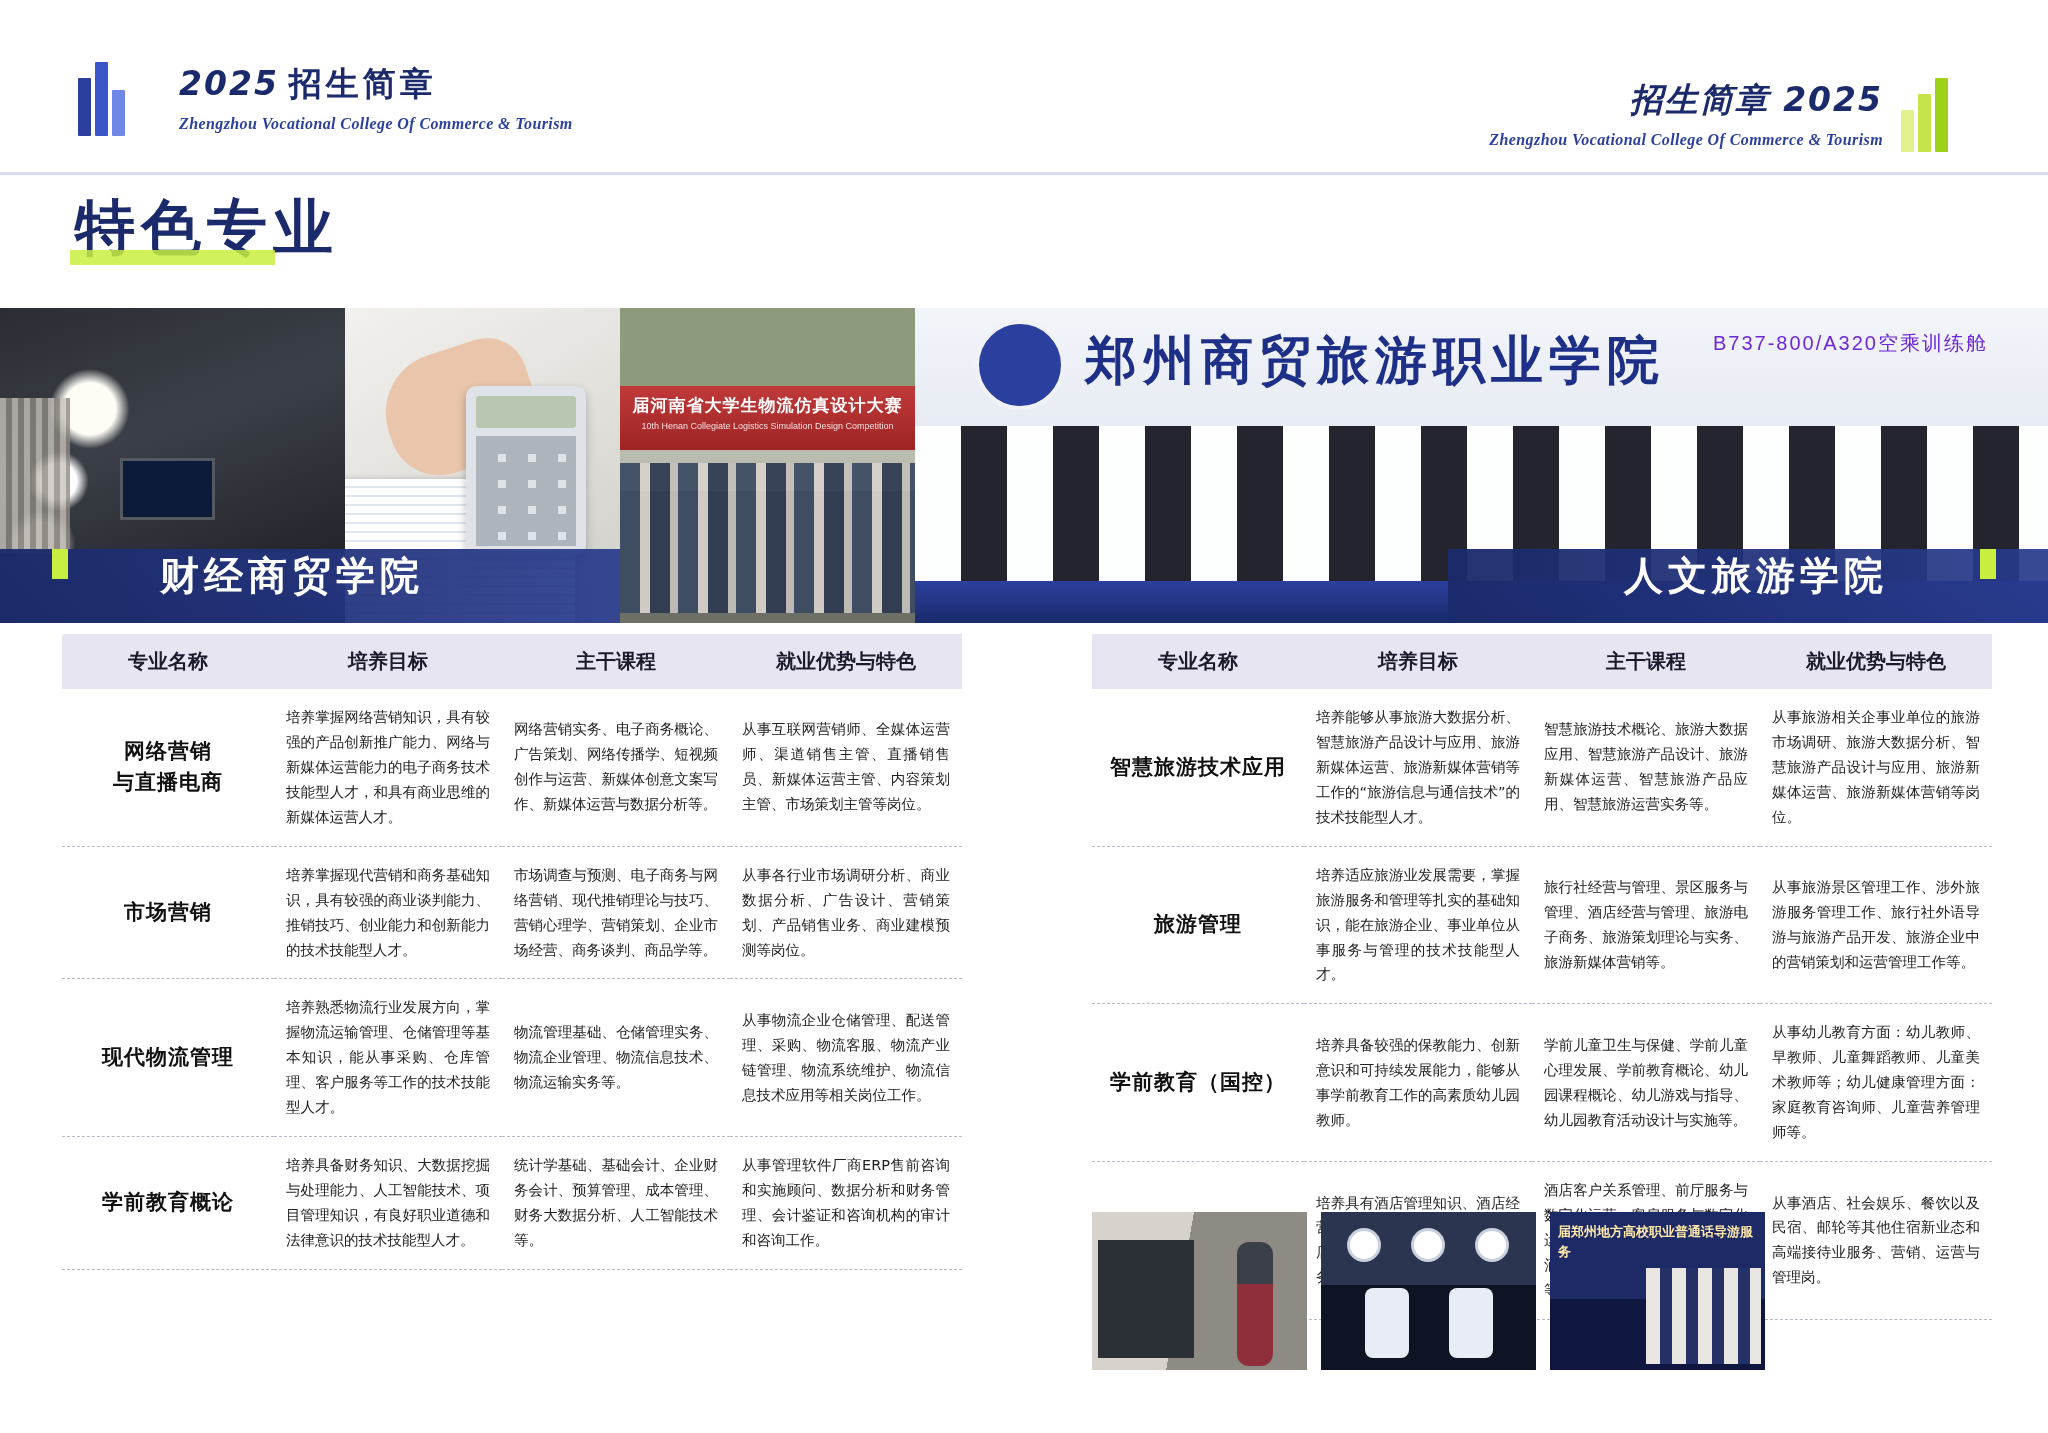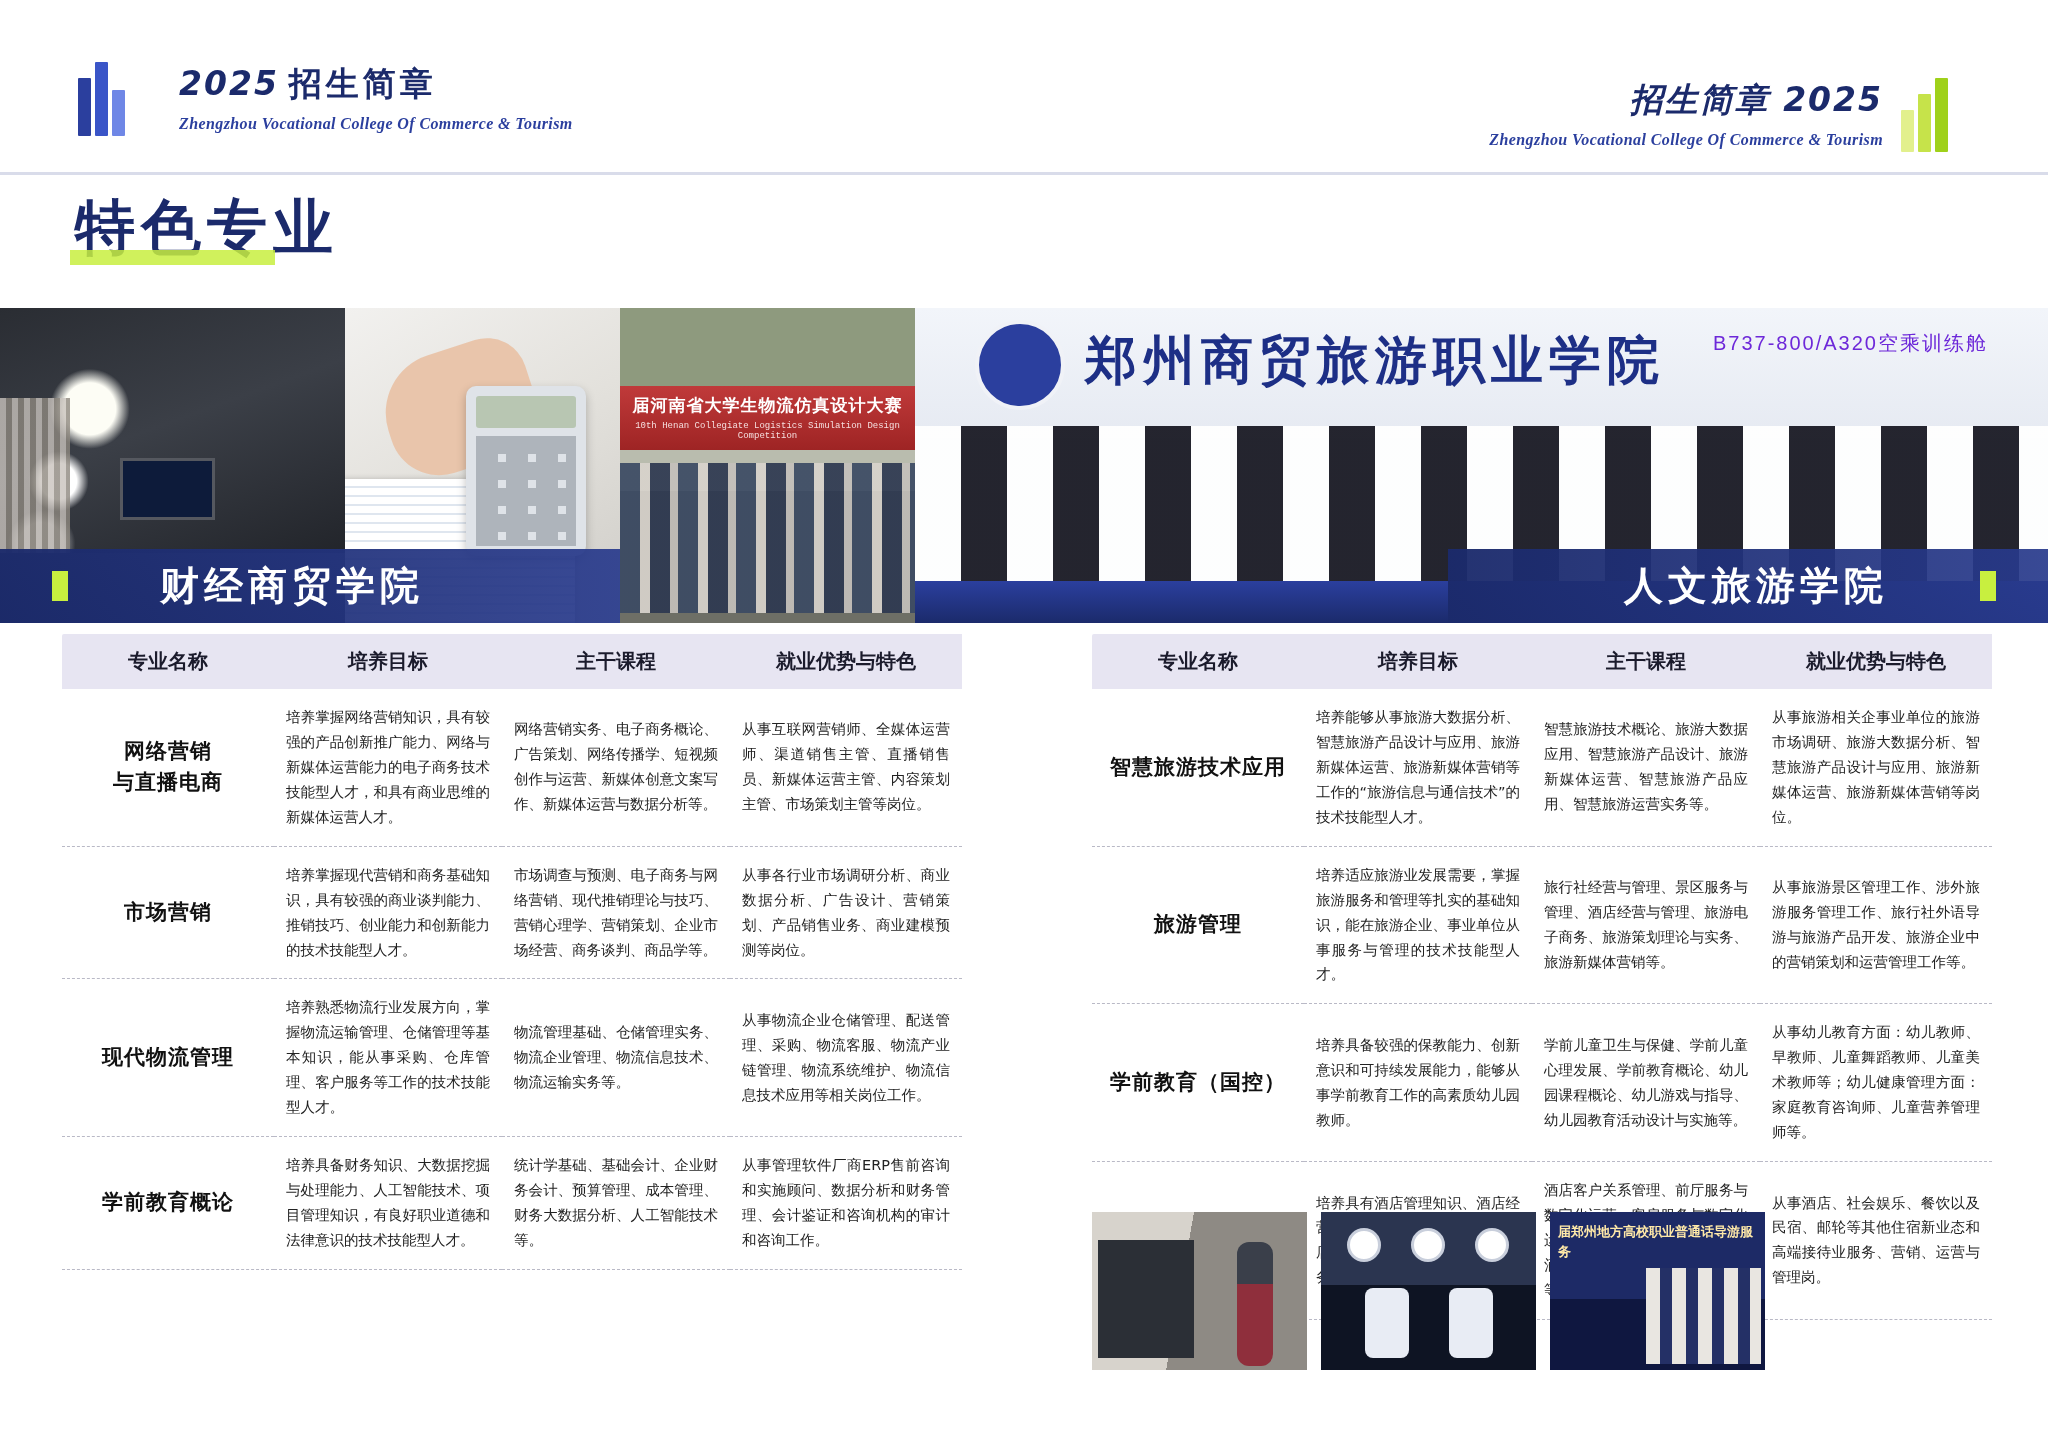--- a/index.html
+++ b/index.html
@@ -99,21 +99,21 @@
   .ph2 .calc { position:absolute; right:34px; top:78px; width:120px; height:170px;
       background:#dfe3e8; border-radius:10px; box-shadow:0 4px 10px rgba(0,0,0,.25);}
   .ph2 .calc .scr { position:absolute; left:10px; top:10px; right:10px; height:32px;
       background:#b8c6b2; border-radius:3px;}
   .ph2 .calc .keys { position:absolute; left:10px; top:50px; right:10px; bottom:10px;
       background-image: repeating-linear-gradient(90deg,#aeb4bb 0 22px,transparent 22px 30px),
                         repeating-linear-gradient(#aeb4bb 0 18px,transparent 18px 26px);}
   .ph2 .hand { position:absolute; left:40px; top:40px; width:150px; height:120px;
       background:#e9c3a8; border-radius:60px 40px 30px 50px; transform:rotate(-18deg); opacity:.95;}
 
-  .ph3 { left: 620px; width: 295px; font-family: Liberation Mono, monospace; }
+  .ph3 { left: 620px; width: 295px; }
   .ph3 .inner { background: linear-gradient(#8e9a7e 0 44%, #b9bcae 44% 58%, #6e6f66 58% 100%); }
   .ph3 .banner { position:absolute; left:0; right:0; top:78px; height:64px;
       background: linear-gradient(#c03a3a,#9e2424); }
   .ph3 .banner .t1 { color:#fff; font-size:17px; font-weight:bold; text-align:center; margin-top:8px; letter-spacing:1px;}
   .ph3 .banner .t2 { color:#f5dede; font-size:9px; text-align:center; margin-top:4px;}
   .ph3 .crowd { position:absolute; left:0; right:0; bottom:10px; height:150px;
       background: repeating-linear-gradient(90deg,
         #3b4a63 0 20px, #d8d3cc 20px 30px, #2d3850 30px 50px, #c4c0bb 50px 58px); opacity:.92;}
 
   .ph4 { left: 915px; width: 1133px; }
@@ -128,21 +128,21 @@
   .ph4 .row { position:absolute; left:0; right:0; top:118px; bottom:40px;
       background: repeating-linear-gradient(90deg,
         rgba(255,255,255,.95) 0 46px, rgba(20,20,30,.92) 46px 92px); }
   .ph4 .floor { position:absolute; left:0; right:0; bottom:0; height:42px;
       background: linear-gradient(#2b3f9e,#1b2a6b);}
 
   
   .ribbon {
     position: absolute; bottom: 0; height: 74px;
     background: linear-gradient(90deg, rgba(27,42,107,.96), rgba(40,58,140,.92));
-    display: flex; align-items: center;
+    display: flex; align-items: flex-start;
   }
   .ribbon.left  { left: 0;  width: 620px; }
   .ribbon.right { right: 0; width: 600px; justify-content: flex-end; }
   .ribbon .txt {
     color: #fff; font-size: 39px; font-weight: bold; letter-spacing: 5px;
     font-family: "DejaVu Sans", sans-serif;
   }
   .ribbon.left .txt { margin-left: 92px; }
   .ribbon.right .txt { margin-right: 92px; }
   .tick { width: 16px; height: 30px; background: #c8ef3f; }

